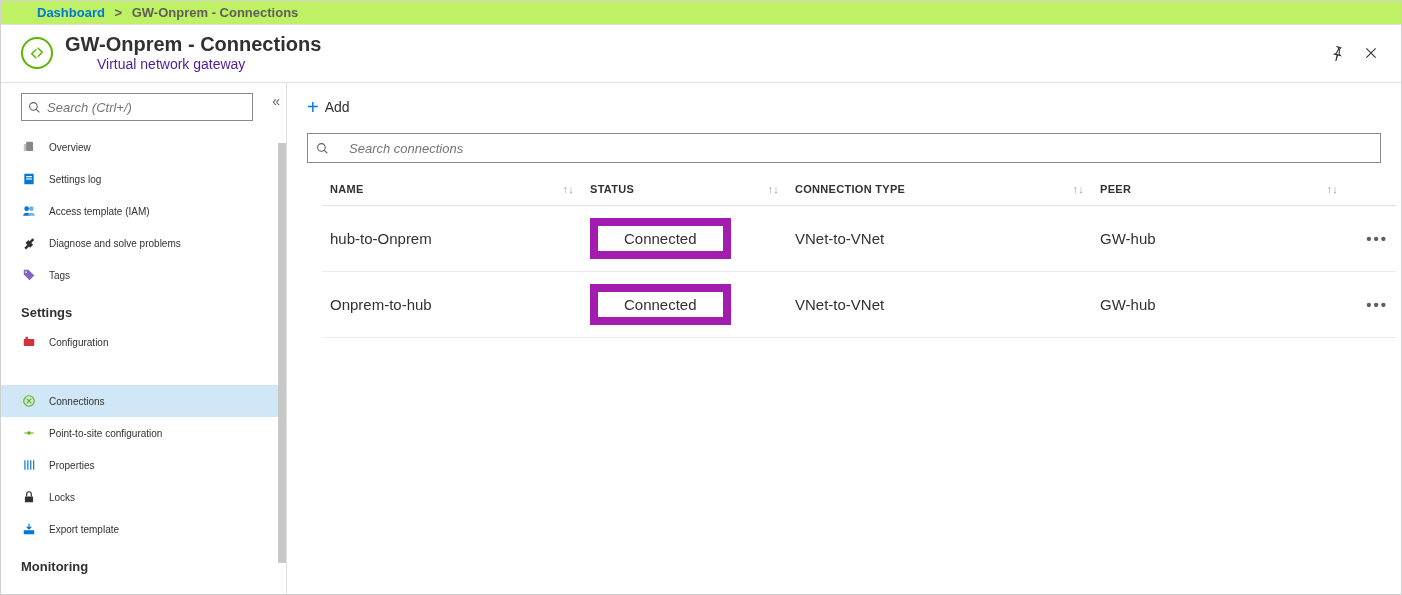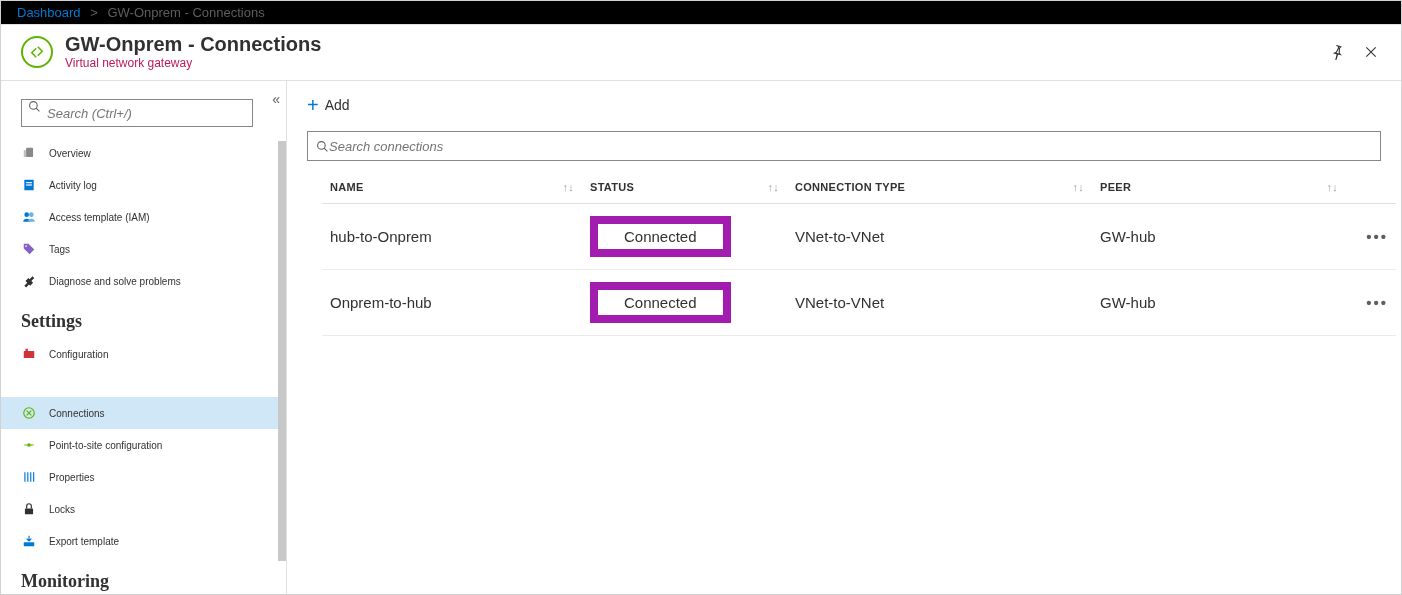--- a/index.html
+++ b/index.html
@@ -9,46 +9,47 @@
     color: #323130;
     background: #fff;
     width: 1402px;
     height: 595px;
     overflow: hidden;
     border: 1px solid #d1d1d1;
   }
 
   
   .breadcrumb {
-    padding: 4px 16px;
+    padding: 4px 36px;
     font-size: 13px;
     color: #605e5c;
     border-bottom: 1px solid #e1e1e1;
-    background:#000000;
+    background:#bef264;
+    font-weight:bold;
   }
   .breadcrumb a { color: #0078d4; text-decoration: none; cursor: pointer; }
   .breadcrumb .sep { margin: 0 6px; color: #605e5c; }
 
   
   .header-row {
     display: flex;
     align-items: center;
     padding: 8px 20px 10px 20px;
     border-bottom: 1px solid #e1e1e1;
   }
   .resource-icon {
     width: 32px; height: 32px;
     border-radius: 50%;
     border: 2px solid #5db300;
     display: flex; align-items: center; justify-content: center;
     margin-right: 12px;
     color:#5db300;
   }
   .header-text h1 { font-size: 20px; font-weight: 600; }
-  .header-text .subtitle { font-size: 12px; color: #be185d; }
+  .header-text .subtitle { font-size: 14px; color: #4c1d95; margin-left: 32px; }
   .header-spacer { flex: 1; }
   .header-actions { display: flex; gap: 14px; }
   .icon-btn { width: 20px; height: 20px; cursor: pointer; display:flex; align-items:center; justify-content:center; color:#323130; }
 
   
   .body { display: flex; height: calc(100% - 78px); }
   .sidebar {
     width: 286px;
     border-right: 1px solid #e1e1e1;
     position: relative;
@@ -56,24 +57,24 @@
     overflow-y: auto;
   }
   .collapse-btn {
     position: absolute;
     top: 10px; right: 6px;
     cursor: pointer;
     color: #605e5c;
     font-size: 14px;
   }
   .search-box {
-    margin: 8px 20px 10px 20px;
+    margin: 0 20px 10px 20px;
     border: 1px solid #8a8886;
     height: 28px;
-    display: flex; 
+    display: flex; align-items: center;
     padding: 0 6px;
     gap: 6px;
     width: 232px;
   }
   .search-box input {
     border: none; outline: none;
     font-style: italic;
     color: #605e5c;
     flex: 1;
     font-size: 13px;
@@ -83,22 +84,21 @@
     padding: 8px 20px;
     gap: 12px;
     cursor: pointer;
     font-size: 10px;
   }
   .nav-item.active { background: #d0e7f8; margin-top: 27px; }
   .nav-icon { width: 16px; height: 16px; display:flex; align-items:center; justify-content:center; flex-shrink:0;}
   .section-header {
     padding: 14px 20px 6px 20px;
     font-weight: 600;
-    font-size: 18px;
-    font-family: Liberation Serif, serif;
+    font-size: 13px;
   }
 
   
   .main { flex: 1; padding: 14px 20px; overflow: auto; position: relative;}
   .toolbar {
     display: flex; align-items: center;
     margin-bottom: 16px;
   }
   .toolbar-btn {
     display: flex; align-items: center;
@@ -106,21 +106,21 @@
     cursor: pointer;
     font-size: 14px;
     color: #323130;
   }
   .toolbar-btn .plus { color: #0078d4; font-size: 20px; font-weight:400; line-height:1;}
   .conn-search {
     border: 1px solid #8a8886;
     height: 30px;
     display: flex; align-items: center;
     padding: 0 8px;
-    gap: 0;
+    gap: 20px;
     margin-bottom: 10px;
   }
   .conn-search input {
     border: none; outline: none;
     flex: 1;
     font-style: italic;
     font-size: 13px;
     color: #605e5c;
   }
 
@@ -218,49 +218,49 @@
       <span>Overview</span>
     </div>
     <div class="nav-item">
       <span class="nav-icon">
           <svg width="14" height="14" viewBox="0 0 24 24" fill="#0078d4">
             <rect x="4" y="3" width="16" height="18" rx="1"></rect>
             <rect x="7" y="7" width="10" height="2" fill="#fff"></rect>
             <rect x="7" y="11" width="10" height="2" fill="#fff"></rect>
           </svg>
         </span>
-      <span>Activity log</span>
+      <span>Settings log</span>
     </div>
     <div class="nav-item">
       <span class="nav-icon">
           <svg width="14" height="14" viewBox="0 0 24 24" fill="#0078d4">
             <circle cx="8" cy="8" r="4"></circle>
             <circle cx="16" cy="8" r="4" fill="#69b3e7"></circle>
             <path d="M2 20c0-3 3-5 6-5s6 2 6 5"></path>
             <path d="M10 20c0-3 3-5 6-5s6 2 6 5" fill="#69b3e7"></path>
           </svg>
         </span>
       <span>Access template (IAM)</span>
     </div>
     <div class="nav-item">
       <span class="nav-icon">
+          <svg width="14" height="14" viewBox="0 0 24 24" fill="#323130">
+            <path d="M21 7l-3-3-5 5-2-2-5 5 3 3-5 5 3 3 5-5 2 2 5-5-3-3z"></path>
+          </svg>
+        </span>
+      <span>Diagnose and solve problems</span>
+    </div>
+    <div class="nav-item">
+      <span class="nav-icon">
           <svg width="14" height="14" viewBox="0 0 24 24" fill="#8661c5">
             <path d="M3 3h8l10 10-8 8L3 11z"></path>
             <circle cx="7" cy="7" r="1.5" fill="#fff"></circle>
           </svg>
         </span>
       <span>Tags</span>
-    </div>
-    <div class="nav-item">
-      <span class="nav-icon">
-          <svg width="14" height="14" viewBox="0 0 24 24" fill="#323130">
-            <path d="M21 7l-3-3-5 5-2-2-5 5 3 3-5 5 3 3 5-5 2 2 5-5-3-3z"></path>
-          </svg>
-        </span>
-      <span>Diagnose and solve problems</span>
     </div>
 
     <div class="section-header">Settings</div>
 
     <div class="nav-item">
       <span class="nav-icon">
           <svg width="14" height="14" viewBox="0 0 24 24" fill="#d13438">
             <rect x="3" y="7" width="18" height="12" rx="1"></rect>
             <rect x="6" y="3" width="4" height="4"></rect>
           </svg>

